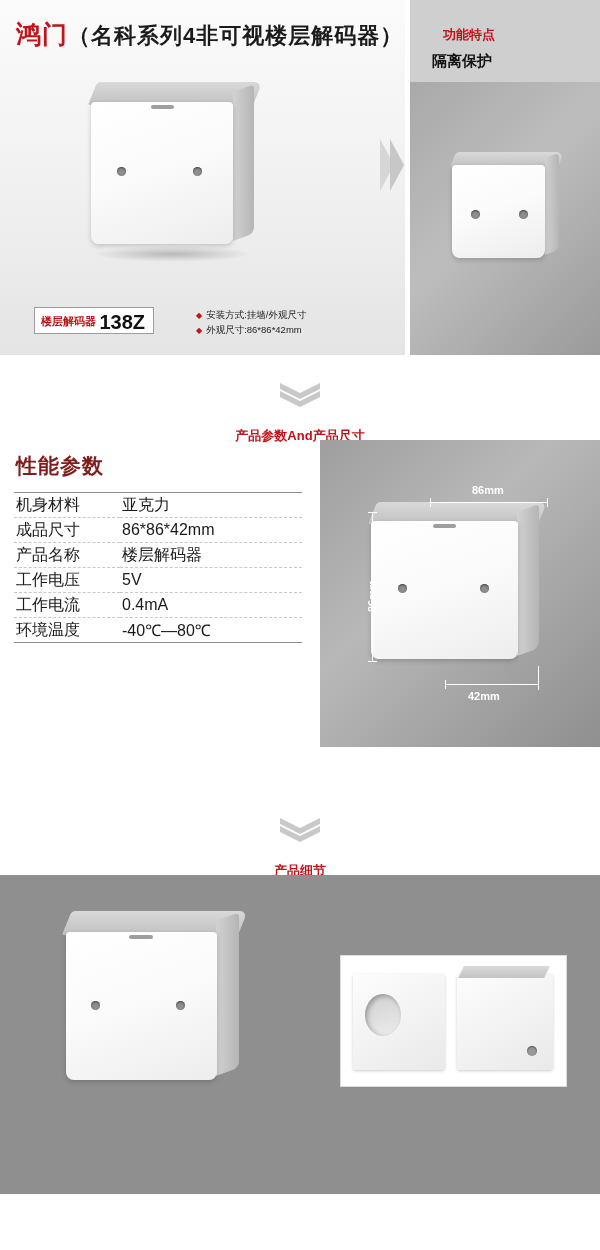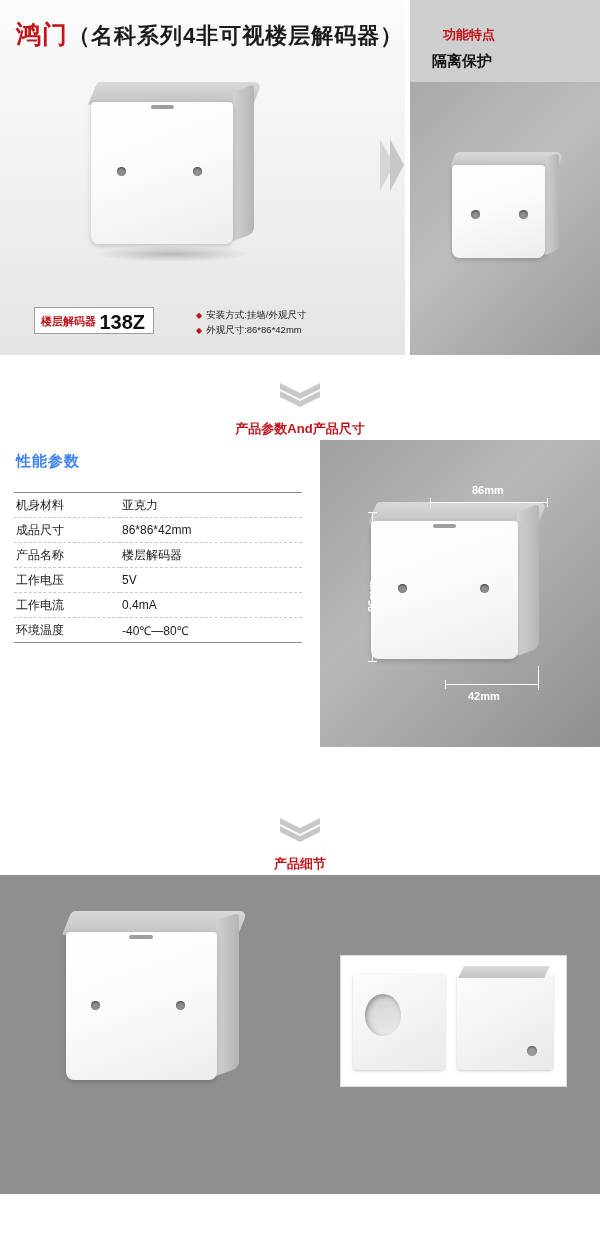--- a/index.html
+++ b/index.html
@@ -204,43 +204,43 @@
   .chev {
     display: block;
     margin: 0 auto;
     width: 44px;
     height: 26px;
   }
   .divider-label {
     font-size: 13px;
     color: #c0141a;
     font-weight: bold;
-    margin-top: 12px;
+    margin-top: 19px;
   }
 
   
   .spec {
     position: relative;
     width: 600px;
     height: 350px;
   }
   .spec-title {
     position: absolute;
     left: 16px; top: 12px;
-    font-size: 15px;
-    color: #3b82f6;
+    font-size: 21px;
+    color: #7f1d1d;
     font-weight: bold;
     letter-spacing: 1px;
   }
   table.spec-table {
     position: absolute;
     left: 14px; top: 52px;
     width: 288px;
     border-collapse: collapse;
-    font-size: 12px;
+    font-size: 16px;
     color: #1a1a1a;
   }
   table.spec-table tr {
     height: 25px;
   }
   table.spec-table td {
     border-bottom: 1px dashed #c8c8c8;
     padding: 0 0 0 2px;
     vertical-align: middle;
   }

